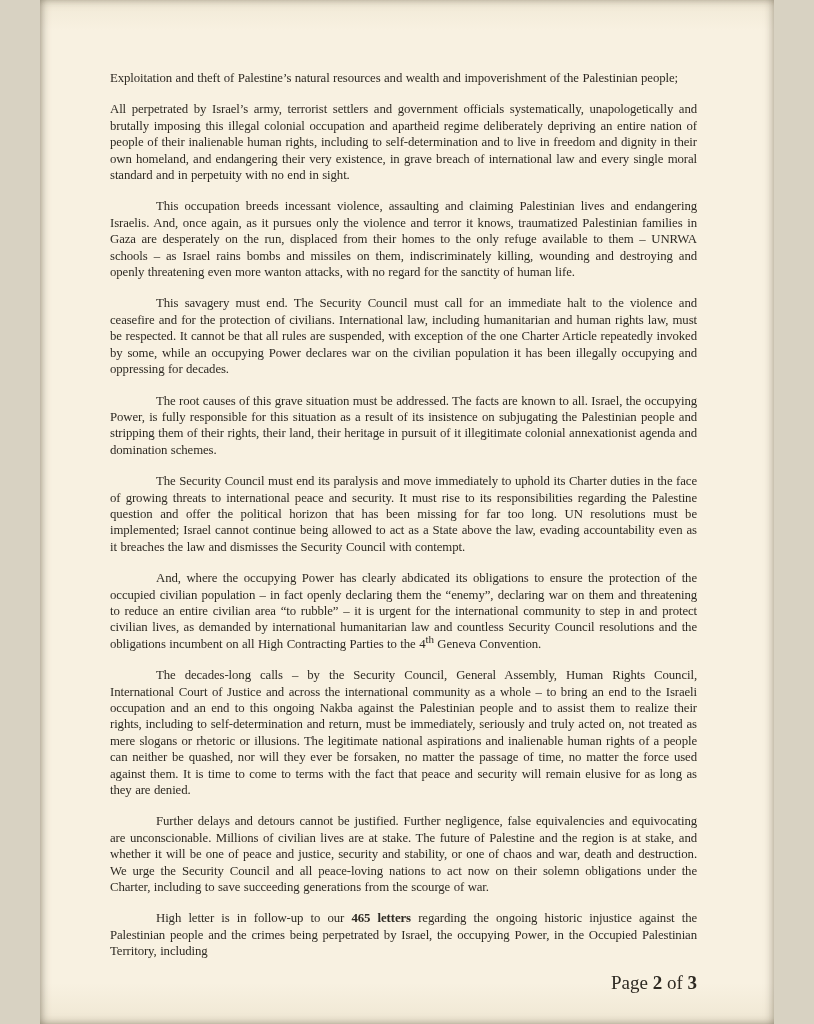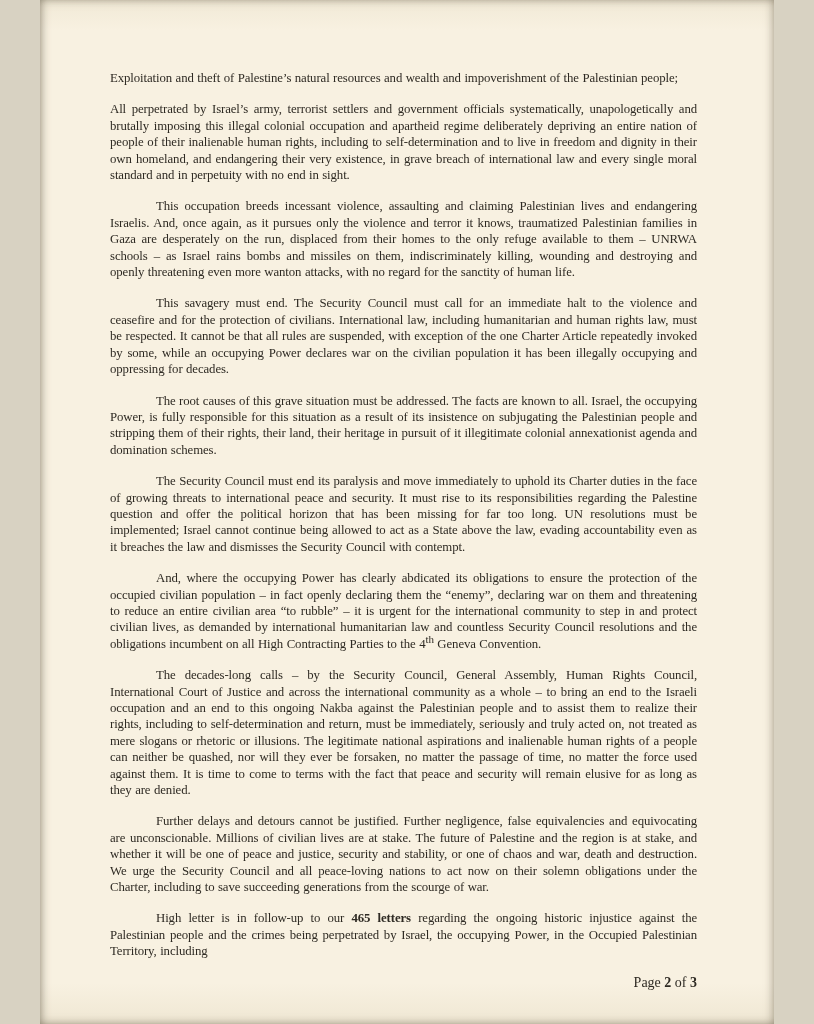--- a/index.html
+++ b/index.html
@@ -43,21 +43,21 @@
   .content p sup {
     font-size: 11px;
     line-height: 0;
     vertical-align: super;
   }
   .bold-run {
     font-weight: bold;
   }
   .footer {
     margin-top: 10px;
-    font-size: 14px;
+    font-size: 19px;
     line-height: 16.4px;
     text-align: right;
   }
   .footer .num {
     font-weight: bold;
   }
 </style>
 </head>
 <body>
 

